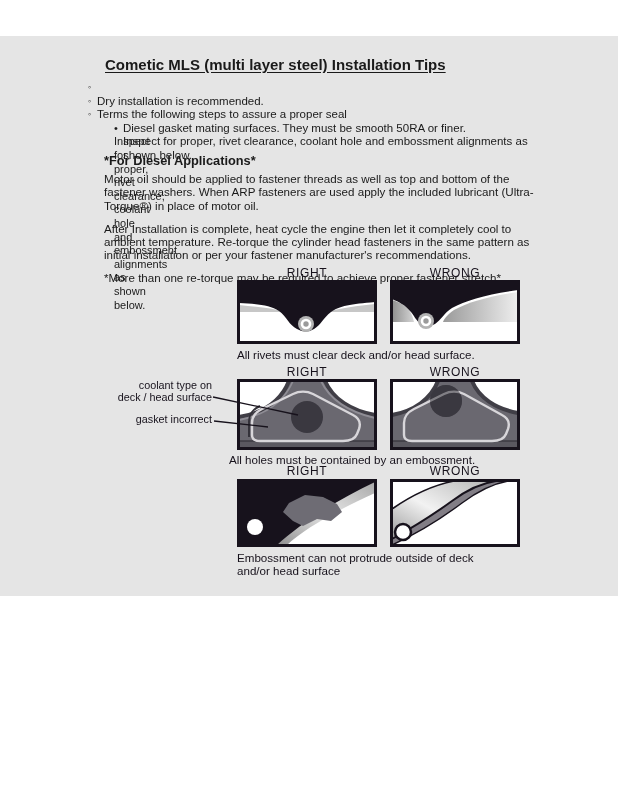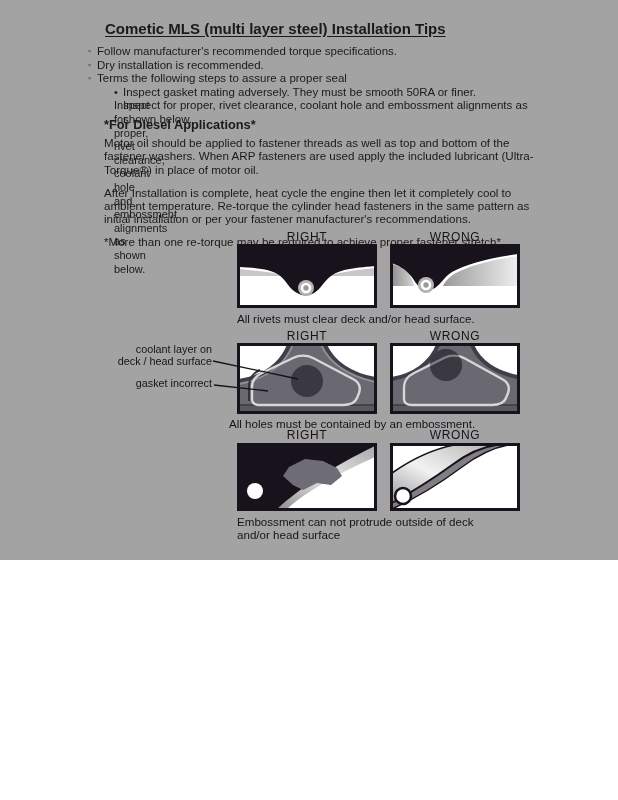--- a/index.html
+++ b/index.html
@@ -1,17 +1,17 @@
 <!DOCTYPE html>
 <html><head>
 <meta charset="utf-8">
 <style>
   html,body{margin:0;padding:0;background:#fff;}
-  #page{position:relative;width:618px;height:560px;background:#a3a3a3;overflow:hidden;
-        font-family:"Liberation Sans",sans-serif;color:#1a1a1a;}
+  #page{position:relative;width:618px;height:560px;background:#e5e5e5;overflow:hidden;
+        font-family:"Liberation Sans",sans-serif;color:#1a1a1a;margin-top:36px;}
   .abs{position:absolute;}
   .page-title{left:105px;top:20px;font-size:15px;font-weight:bold;text-decoration:underline;text-underline-offset:2px;}
   .tips{left:88px;top:45px;font-size:11.5px;line-height:13.6px;width:470px;}
   .tiprow{display:flex;}
   .tiprow .mk{width:9px;font-size:9px;line-height:13.6px;flex:none;}
   .tiprow.sub{padding-left:26px;}
   .tiprow.sub .mk{font-size:11px;}
   .diesel{left:104px;top:118px;width:447px;font-size:11.6px;line-height:13.2px;}
   .diesel h3{font-size:12.8px;margin:0 0 5px 0;}
   .diesel p{margin:0 0 10px 0;}
@@ -27,33 +27,32 @@
 </head>
 <body>
 
 <div id="page">
 
   <div class="abs page-title">Cometic MLS (multi layer steel) Installation Tips</div>
 
   <div class="abs tips">
     <div class="tiprow">
       <span class="mk">◦</span>
-      <span>Follow manufacturer's recommended torque specifications.</span>
     </div>
     <div class="tiprow">
       <span class="mk">◦</span>
       <span>Dry installation is recommended.</span>
     </div>
     <div class="tiprow">
       <span class="mk">◦</span>
       <span>Terms the following steps to assure a proper seal</span>
     </div>
     <div class="tiprow sub">
       <span class="mk">•</span>
-      <span>Inspect gasket mating adversely.  They must be smooth 50RA or finer.</span>
+      <span>Diesel gasket mating surfaces.  They must be smooth 50RA or finer.</span>
     </div>
     <div class="tiprow sub">
       <span class="mk">Inspect for proper, rivet clearance, coolant hole and embossment alignments as shown below.</span>
       <span>Inspect for proper, rivet clearance, coolant hole and embossment alignments as shown below.</span>
     </div>
   </div>
 
   <div class="abs diesel">
     <h3>*For Diesel Applications*</h3>
     <p>Motor oil should be applied to fastener threads as well as top and bottom of the fastener washers. When ARP fasteners are used apply the included lubricant (Ultra-Torque®) in place of motor oil.</p>
@@ -95,21 +94,21 @@
     <circle cx="36" cy="41" r="2.7" fill="#9a9a9a"></circle>
     <rect x="1.5" y="1.5" width="127" height="61" fill="none" stroke="#17121c" stroke-width="3"></rect>
   </svg>
 
   <div class="abs caption" style="left:237px;top:313px;">All rivets must clear deck and/or head surface.</div>
 
   <div class="abs dlabel" style="left:237px;top:329px;width:140px;">RIGHT</div>
   <div class="abs dlabel" style="left:390px;top:329px;width:130px;">WRONG</div>
 
   <div class="abs anno" style="left:112px;top:344px;width:100px;">
-    <div>coolant layer on</div>
+    <div>coolant type on</div>
     <div>deck / head surface</div>
   </div>
   <div class="abs anno" style="left:112px;top:378px;width:100px;">gasket incorrect</div>
 
   <svg class="panel" style="left:237px;top:343px;" width="140" height="71" viewBox="0 0 140 71">
     <rect x="0" y="0" width="140" height="71" fill="#6a6870"></rect>
     <rect x="0" y="62" width="140" height="9" fill="#5a5860"></rect>
     <line x1="0" y1="62" x2="140" y2="62" stroke="#3c3a42" stroke-width="1.5"></line>
     <path d="M2,2 L52,2 C44,22 26,34 2,38 Z" fill="#ffffff"></path>
     <path d="M52,2 C44,22 26,34 2,38" stroke="#403e46" stroke-width="4" fill="none"></path>

